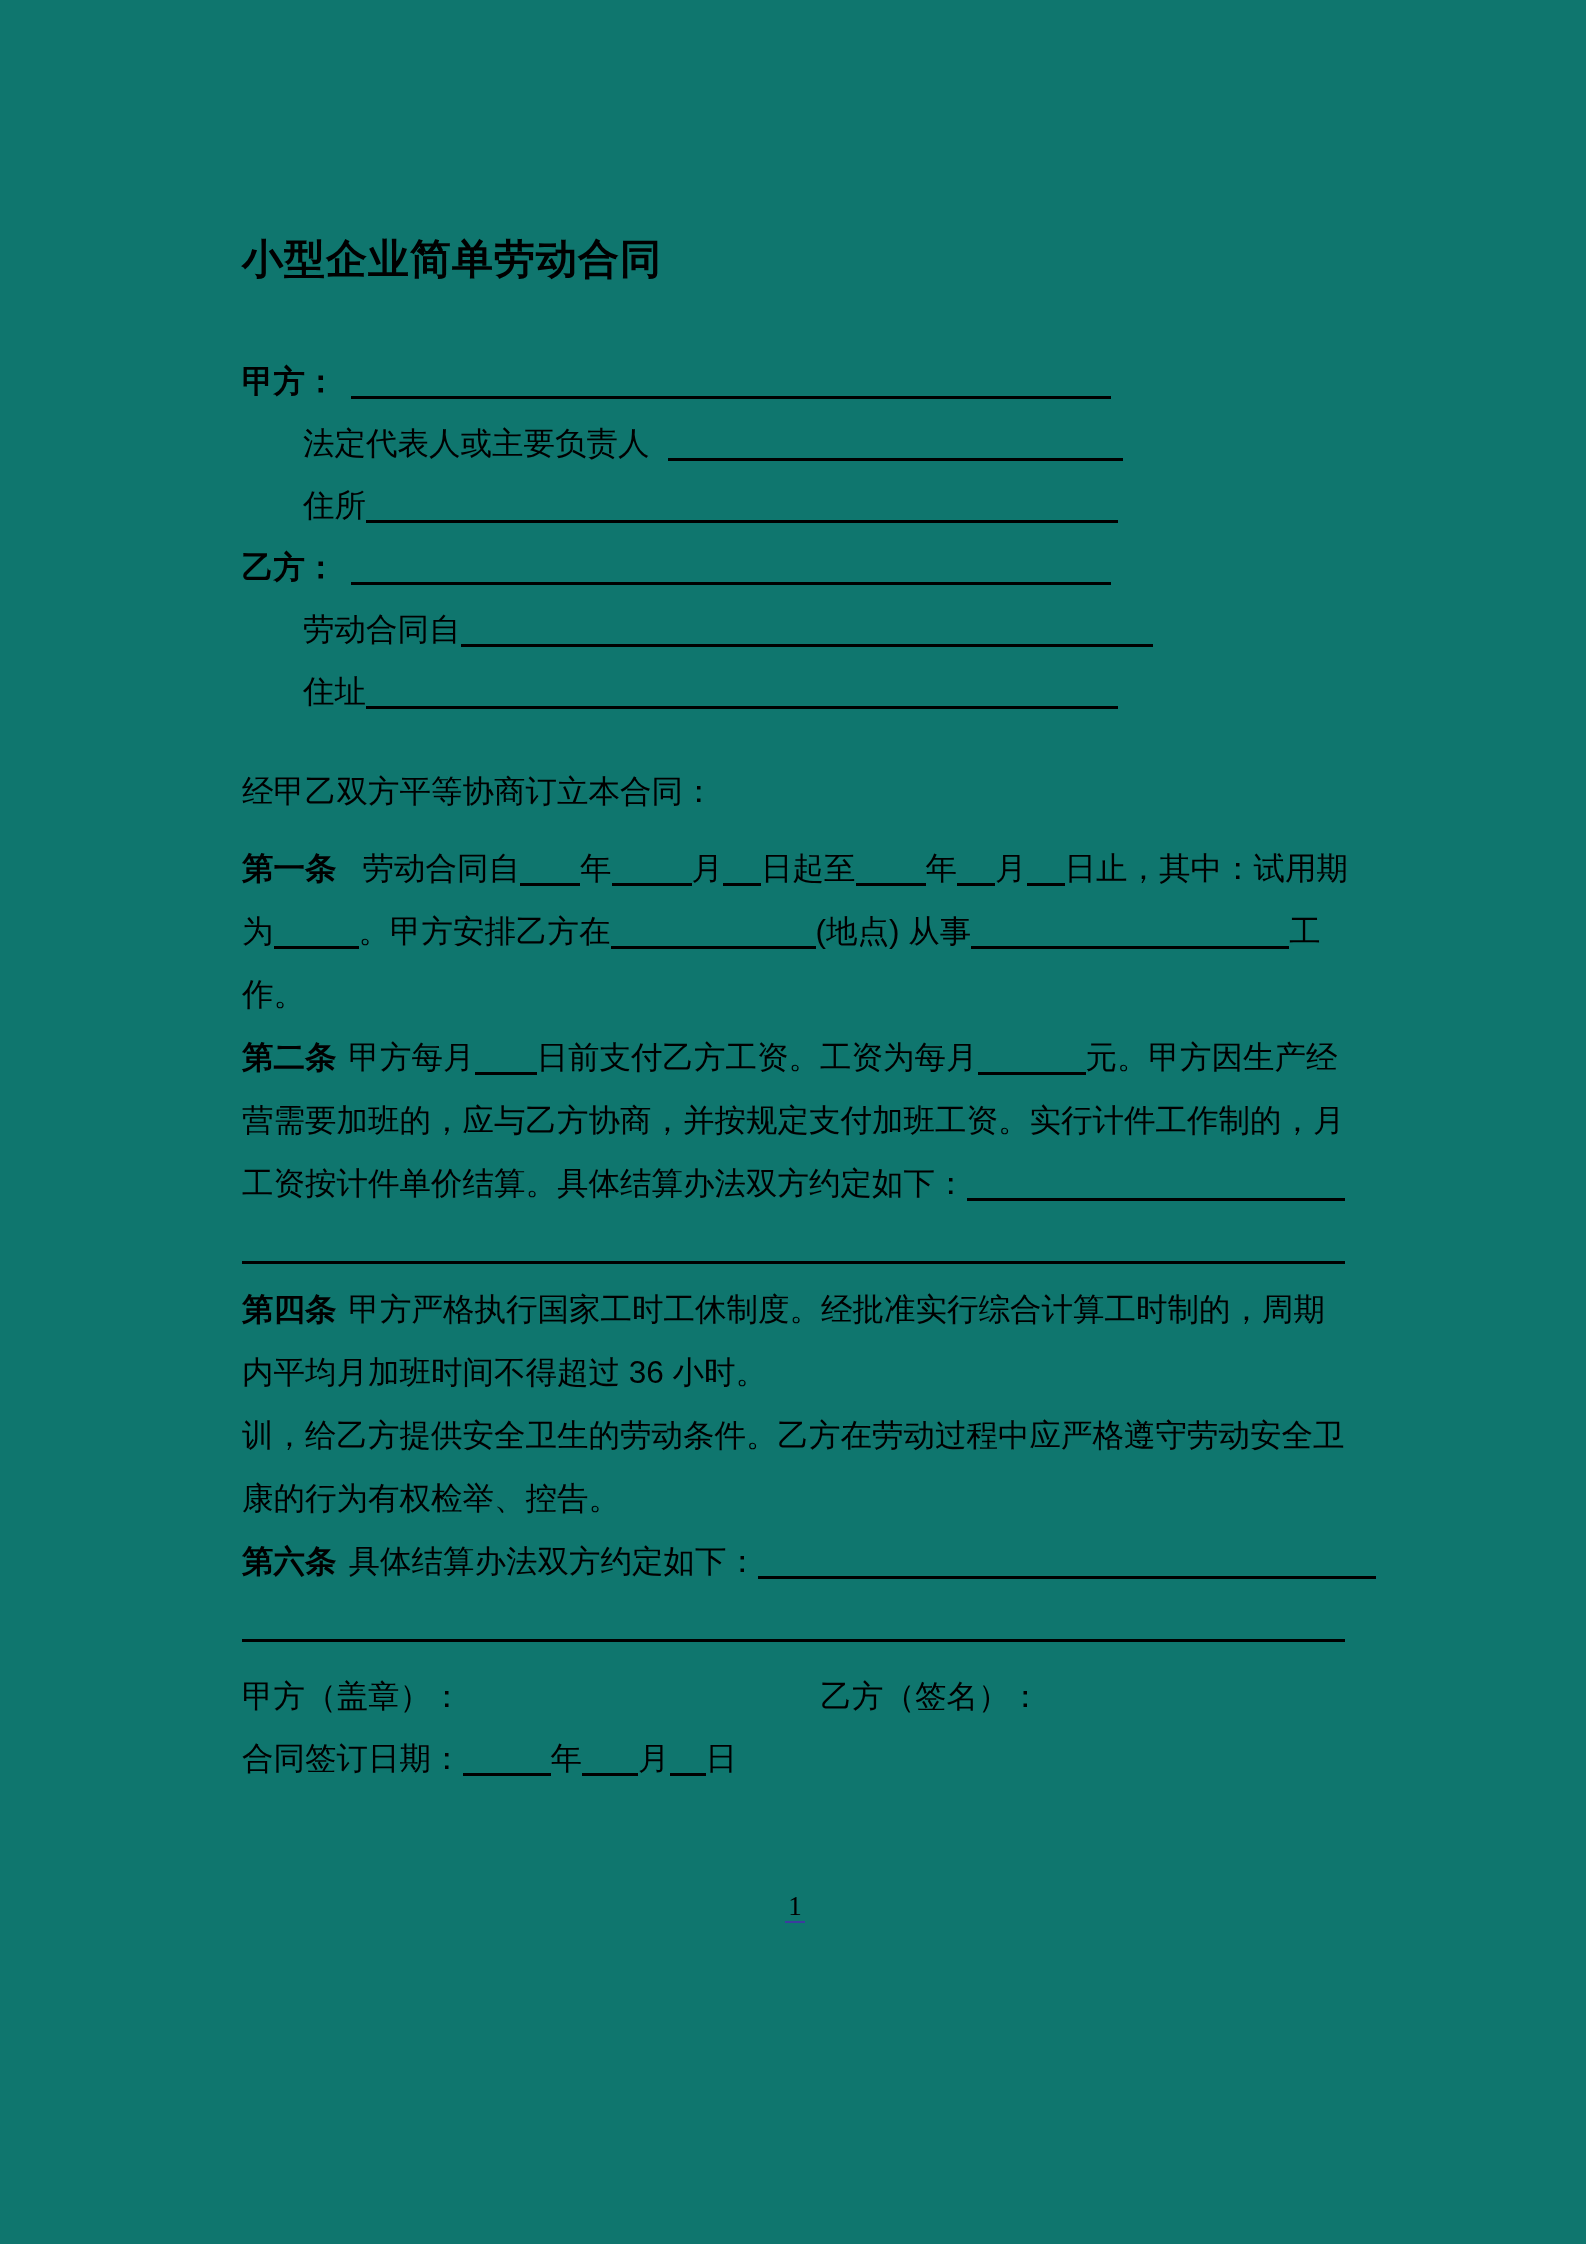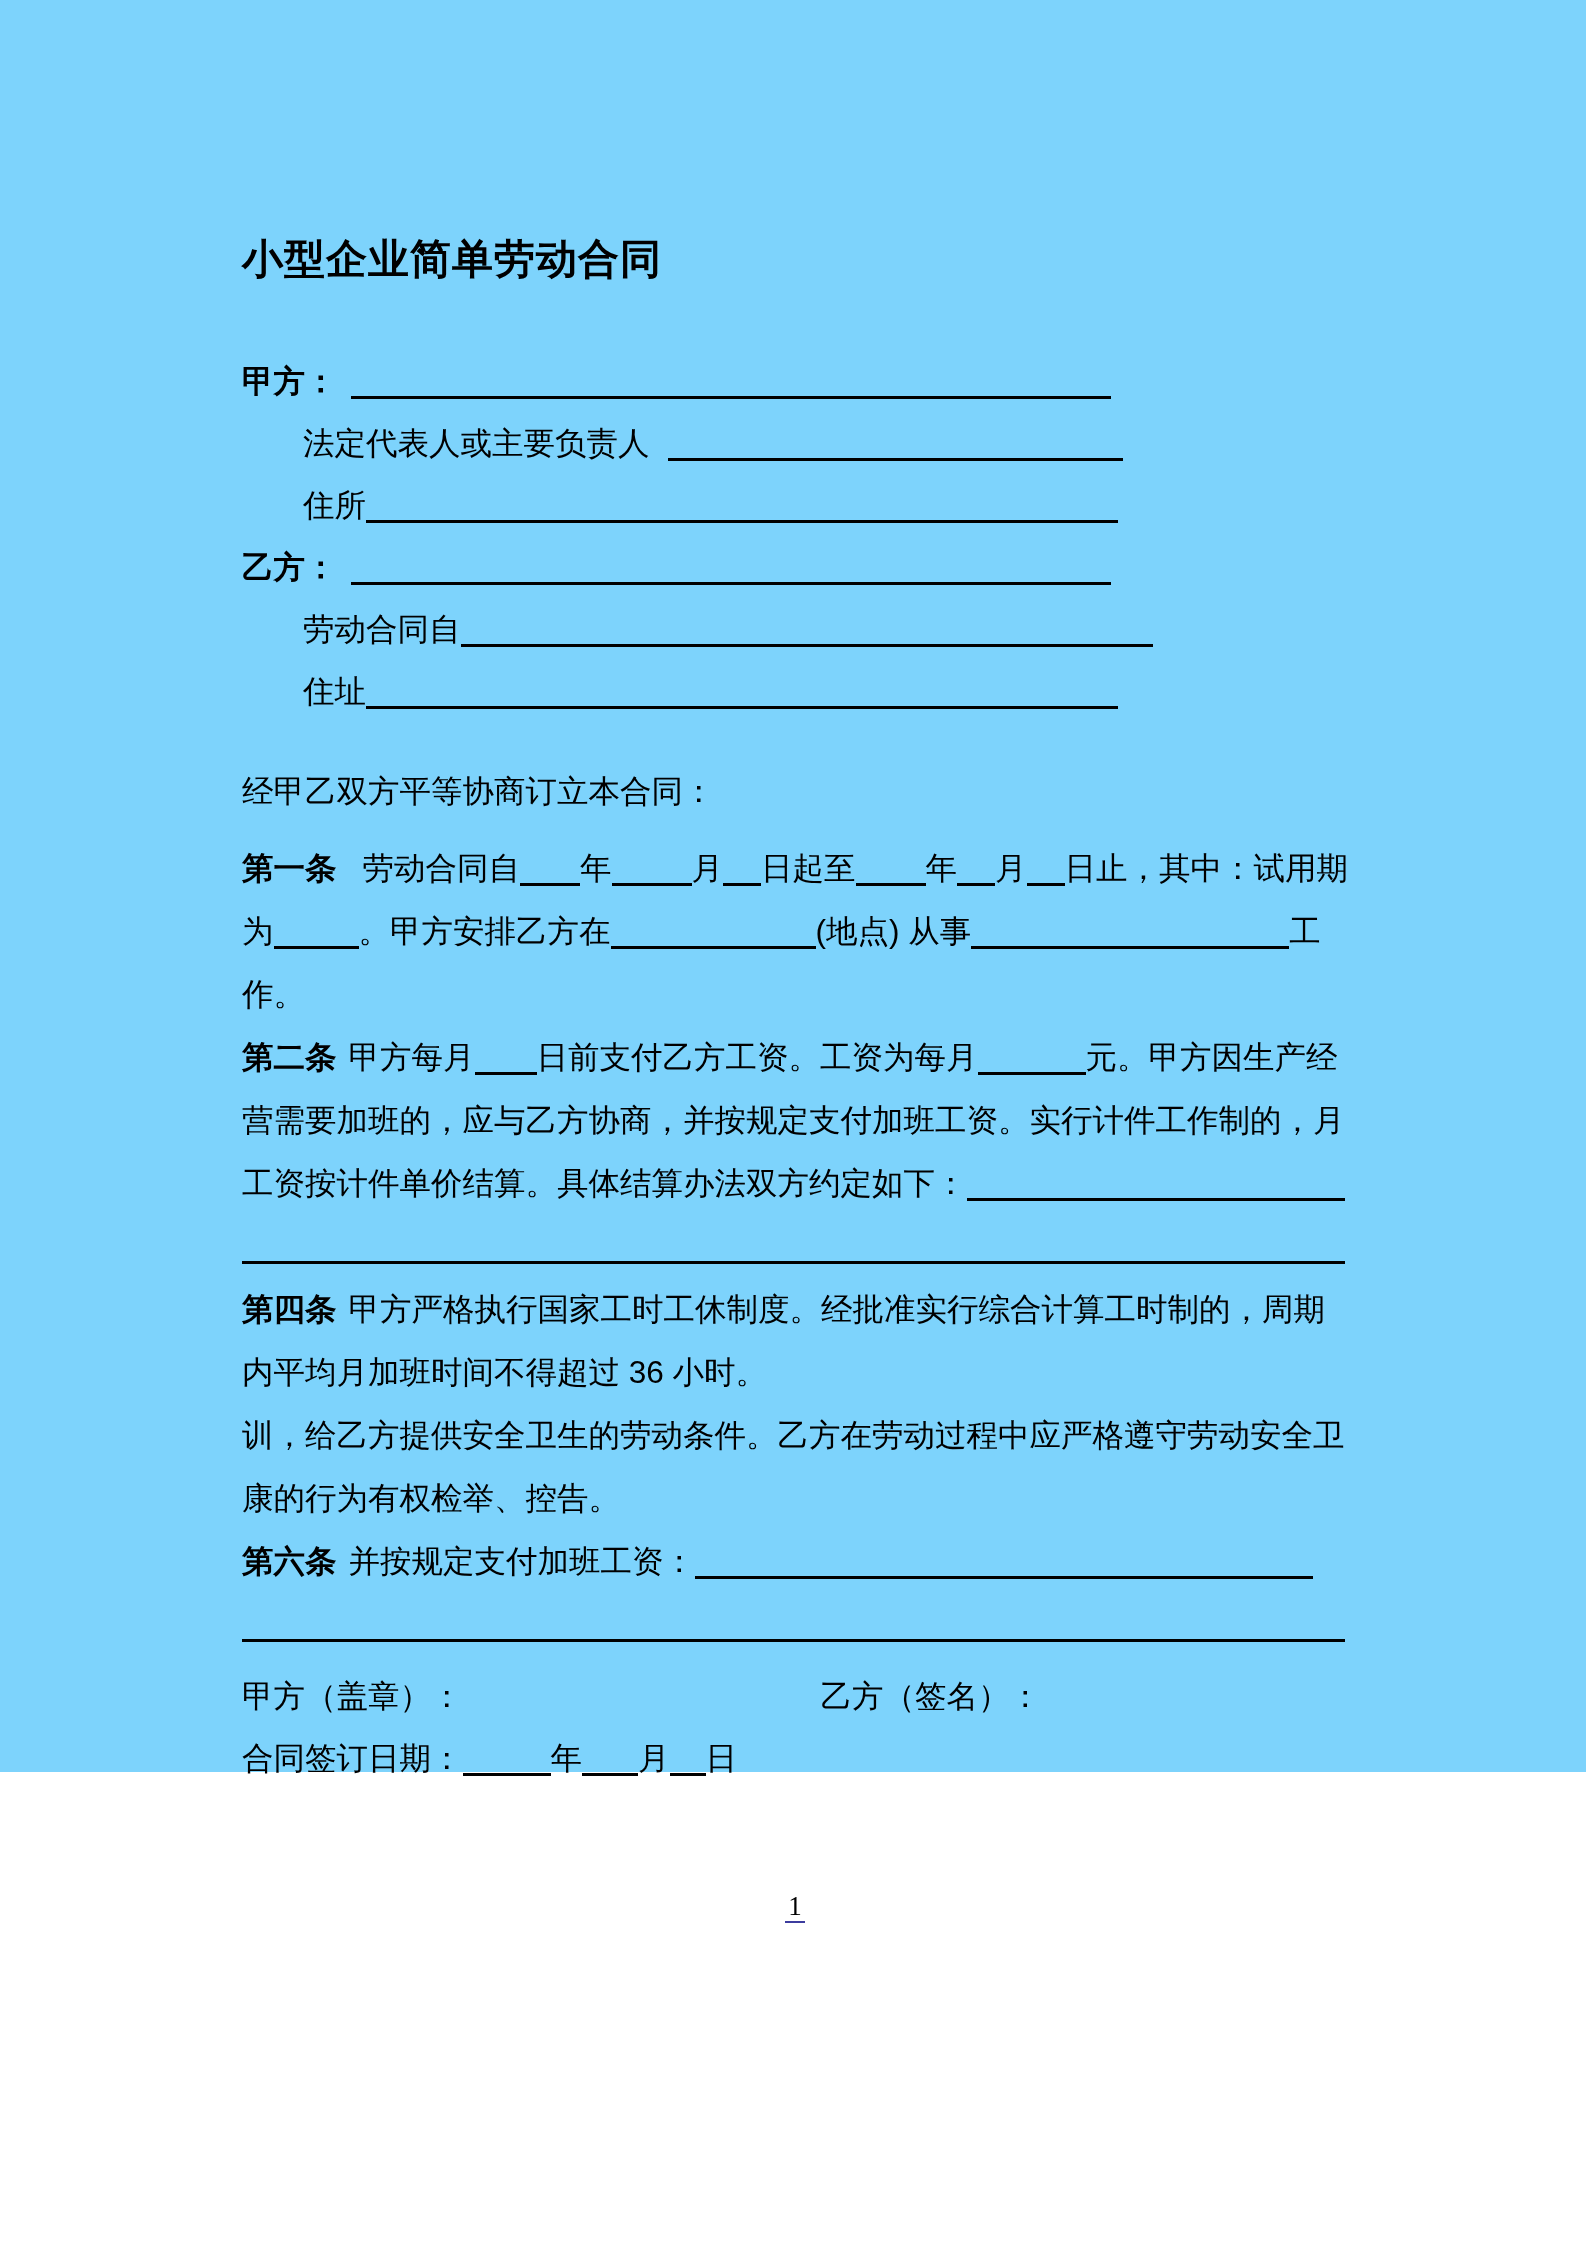--- a/index.html
+++ b/index.html
@@ -2,22 +2,22 @@
 <html><head>
 <meta charset="utf-8">
 <style>
   html,body{margin:0;padding:0;background:#ffffff;}
   body{
     width:1586px;height:2244px;
     font-family:"Liberation Sans", sans-serif;
     color:#000;position:relative;overflow:hidden;
   }
   .page{
-    box-sizing:border-box;width:1586px;height:1772px;
-    padding:0 238px 0 242px;background:#7dd3fc;
+    box-sizing:border-box;width:1586px;height:2244px;
+    padding:0 238px 0 242px;background:#0f766e;
   }
   .doc-title{
     margin:0;padding-top:230px;
     font-size:41px;line-height:58px;font-weight:bold;
     letter-spacing:1px;white-space:nowrap;
   }
   .line{
     white-space:nowrap;
     font-size:31.5px;line-height:63px;height:63px;
   }
@@ -66,21 +66,21 @@
       <div class="line"><span class="run">为</span><span class="blank" style="width: 85px;"></span><span class="run">。甲方安排乙方在</span><span class="blank" style="width: 205px;"></span><span class="run">(地点) 从事</span><span class="blank" style="width: 318px;"></span><span class="run">工</span></div>
       <div class="line"><span class="run">作。</span></div>
       <div class="line"><span class="run bold">第二条</span><span class="run" style="margin-left: 12px;">甲方每月</span><span class="blank" style="width: 62px;"></span><span class="run">日前支付乙方工资。工资为每月</span><span class="blank" style="width: 108px;"></span><span class="run">元。甲方因生产经</span></div>
       <div class="line"><span class="run">营需要加班的，应与乙方协商，并按规定支付加班工资。实行计件工作制的，月</span></div>
       <div class="line"><span class="run">工资按计件单价结算。具体结算办法双方约定如下：</span><span class="blank" style="width: 378px;"></span></div>
       <div class="line sep-line"><span class="blank"></span></div>
       <div class="line"><span class="run bold">第四条</span><span class="run" style="margin-left: 12px;">甲方严格执行国家工时工休制度。经批准实行综合计算工时制的，周期</span></div>
       <div class="line"><span class="run">内平均月加班时间不得超过 36 小时。</span></div>
       <div class="line"><span class="run">训，给乙方提供安全卫生的劳动条件。乙方在劳动过程中应严格遵守劳动安全卫</span></div>
       <div class="line"><span class="run">康的行为有权检举、控告。</span></div>
-      <div class="line"><span class="run bold">第六条</span><span class="run" style="margin-left: 12px;">并按规定支付加班工资：</span><span class="blank" style="width: 618px;"></span></div>
+      <div class="line"><span class="run bold">第六条</span><span class="run" style="margin-left: 12px;">具体结算办法双方约定如下：</span><span class="blank" style="width: 618px;"></span></div>
       <div class="line sep-line"><span class="blank"></span></div>
     </div>
 
   <div class="signatures">
     <div class="line">
       <span class="run">甲方（盖章）：</span>
       <span class="run sig-b">乙方（签名）：</span>
     </div>
     <div class="line"><span class="run">合同签订日期：</span><span class="blank" style="width: 88px;"></span><span class="run">年</span><span class="blank" style="width: 56px;"></span><span class="run">月</span><span class="blank" style="width: 36px;"></span><span class="run">日</span></div>
   </div>

